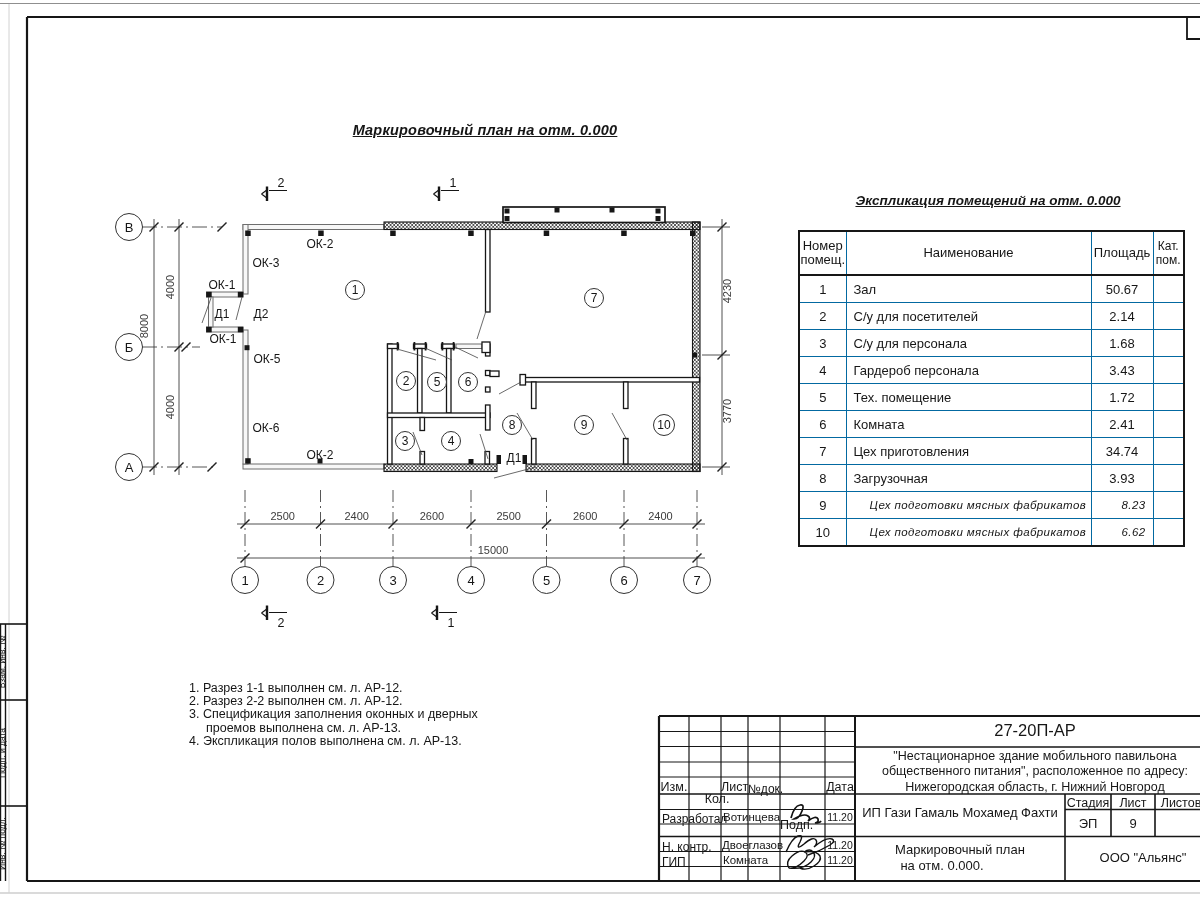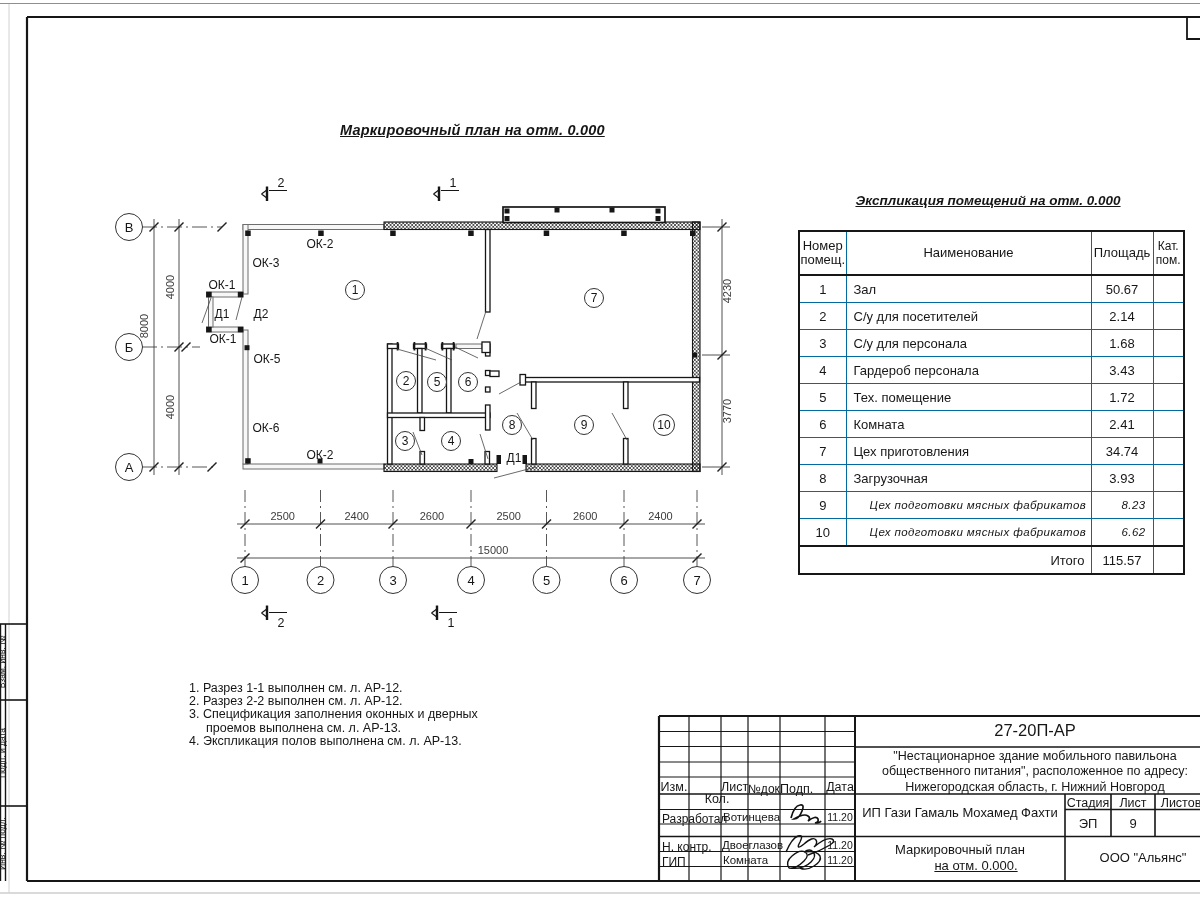--- a/index.html
+++ b/index.html
@@ -8,21 +8,21 @@
   .abs{position:absolute;}
   svg{position:absolute;left:0;top:0;}
   svg text{font-family:"Liberation Sans",sans-serif;fill:#161616;}
   .lbl{font-size:12px;}
   .dim{font-size:11px;fill:#3c3c3c;}
   .axname{font-size:13px;}
   .roomno{font-size:12px;}
   .secno{font-size:12.5px;}
 
   
-  #page-title{left:340px;top:122px;width:290px;text-align:left;
+  #page-title{left:340px;top:122px;width:290px;text-align:center;
      font-size:14.5px;font-weight:bold;font-style:italic;
      text-decoration:underline;letter-spacing:.2px;}
   
   #schedule-title{left:843px;top:193px;width:290px;text-align:center;
      font-size:13.5px;font-weight:bold;font-style:italic;text-decoration:underline;}
 
   
   #schedule{left:798px;top:230px;width:385px;border-collapse:collapse;
      table-layout:fixed;border:2px solid #161616;}
   #schedule th,#schedule td{border:1px solid #0369a1;padding:0;
@@ -453,42 +453,37 @@
       <td class="name">Цех подготовки мясных фабрикатов</td>
       <td class="area">8.23</td>
       <td></td>
     </tr>
     <tr class="cadrow">
       <td>10</td>
       <td class="name">Цех подготовки мясных фабрикатов</td>
       <td class="area">6.62</td>
       <td></td>
     </tr>
-    <tr class="total">
-      <td class="tlabel" colspan="2">Итого</td>
-      <td>115.57</td>
-      <td></td>
-    </tr>
   </tbody>
 </table>
 
 <div id="notes" class="abs">
   <div>1. Разрез 1-1 выполнен см. л. АР-12.</div>
   <div>2. Разрез 2-2 выполнен см. л. АР-12.</div>
   <div>3. Спецификация заполнения оконных и дверных</div>
   <div class="ind">проемов выполнена см. л. АР-13.</div>
   <div>4. Экспликация полов выполнена см. л. АР-13.</div>
 </div>
 
 <div>
   <div class="tb c f12" style="left:659px;top:779.5px;width:30px;">Изм.</div>
   <div class="tb c f12" style="left:689px;top:792px;width:56px;">Кол.</div>
   <div class="tb c f12" style="left:721px;top:779.5px;width:27px;">Лист</div>
   <div class="tb c small9" style="left:748px;top:782px;width:32px;">№док.</div>
-  <div class="tb c f12" style="left:780px;top:782px;width:30px;">Подп.</div>
+  <div class="tb c f12" style="left:780px;top:818px;width:30px;">Подп.</div>
   <div class="tb c f12" style="left:825px;top:779.5px;width:30px;">Дата</div>
 
   <div class="tb small9" style="left:662px;top:812px;">Разработал</div>
   <div class="tb fname" style="left:723px;top:811px;">Вотинцева</div>
   <div class="tb c f10" style="left:825px;top:811px;width:30px;">11.20</div>
 
   <div class="tb small9" style="left:662px;top:839.5px;">Н. контр.</div>
   <div class="tb fname" style="left:722px;top:838.5px;">Двоеглазов</div>
   <div class="tb c f10" style="left:825px;top:838.5px;width:30px;">11.20</div>
 
@@ -503,15 +498,15 @@
 
   <div class="tb c f13" style="left:855px;top:805px;width:210px;">ИП Гази Гамаль Мохамед Фахти</div>
 
   <div class="tb c f12" style="left:1065px;top:795.5px;width:46px;">Стадия</div>
   <div class="tb c f12" style="left:1111px;top:795.5px;width:44px;">Лист</div>
   <div class="tb c f12" style="left:1155px;top:795.5px;width:52px;">Листов</div>
   <div class="tb c f13" style="left:1065px;top:816px;width:46px;">ЭП</div>
   <div class="tb c f13" style="left:1111px;top:816px;width:44px;">9</div>
 
   <div class="tb c f13" style="left:855px;top:841.5px;width:210px;">Маркировочный план</div>
-  <div class="tb c f13" style="left:855px;top:857.5px;width:242px;text-decoration:underline;">на отм. 0.000.</div>
+  <div class="tb c f13" style="left:821px;top:857.5px;width:242px;">на отм. 0.000.</div>
   <div class="tb c f13" style="left:1065px;top:849.5px;width:156px;">ООО "Альянс"</div>
 </div>
 
 </body></html>

